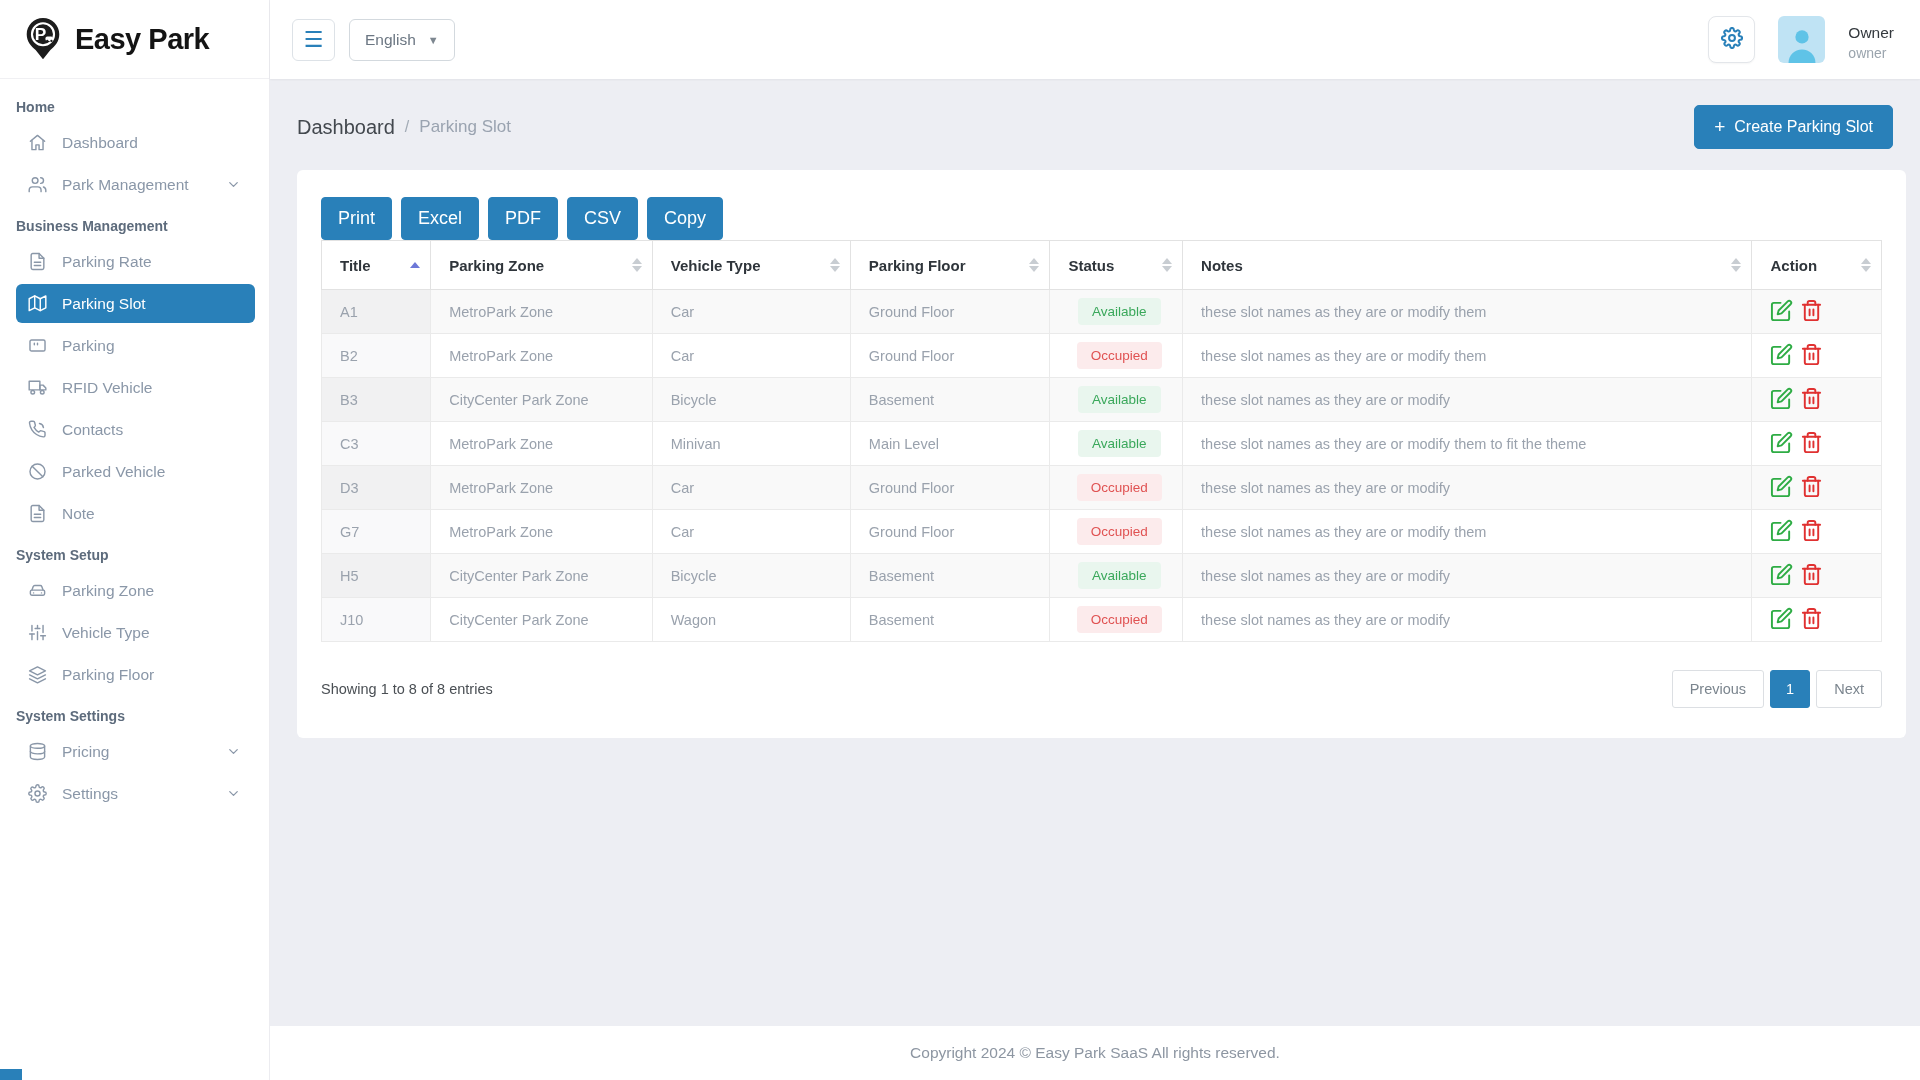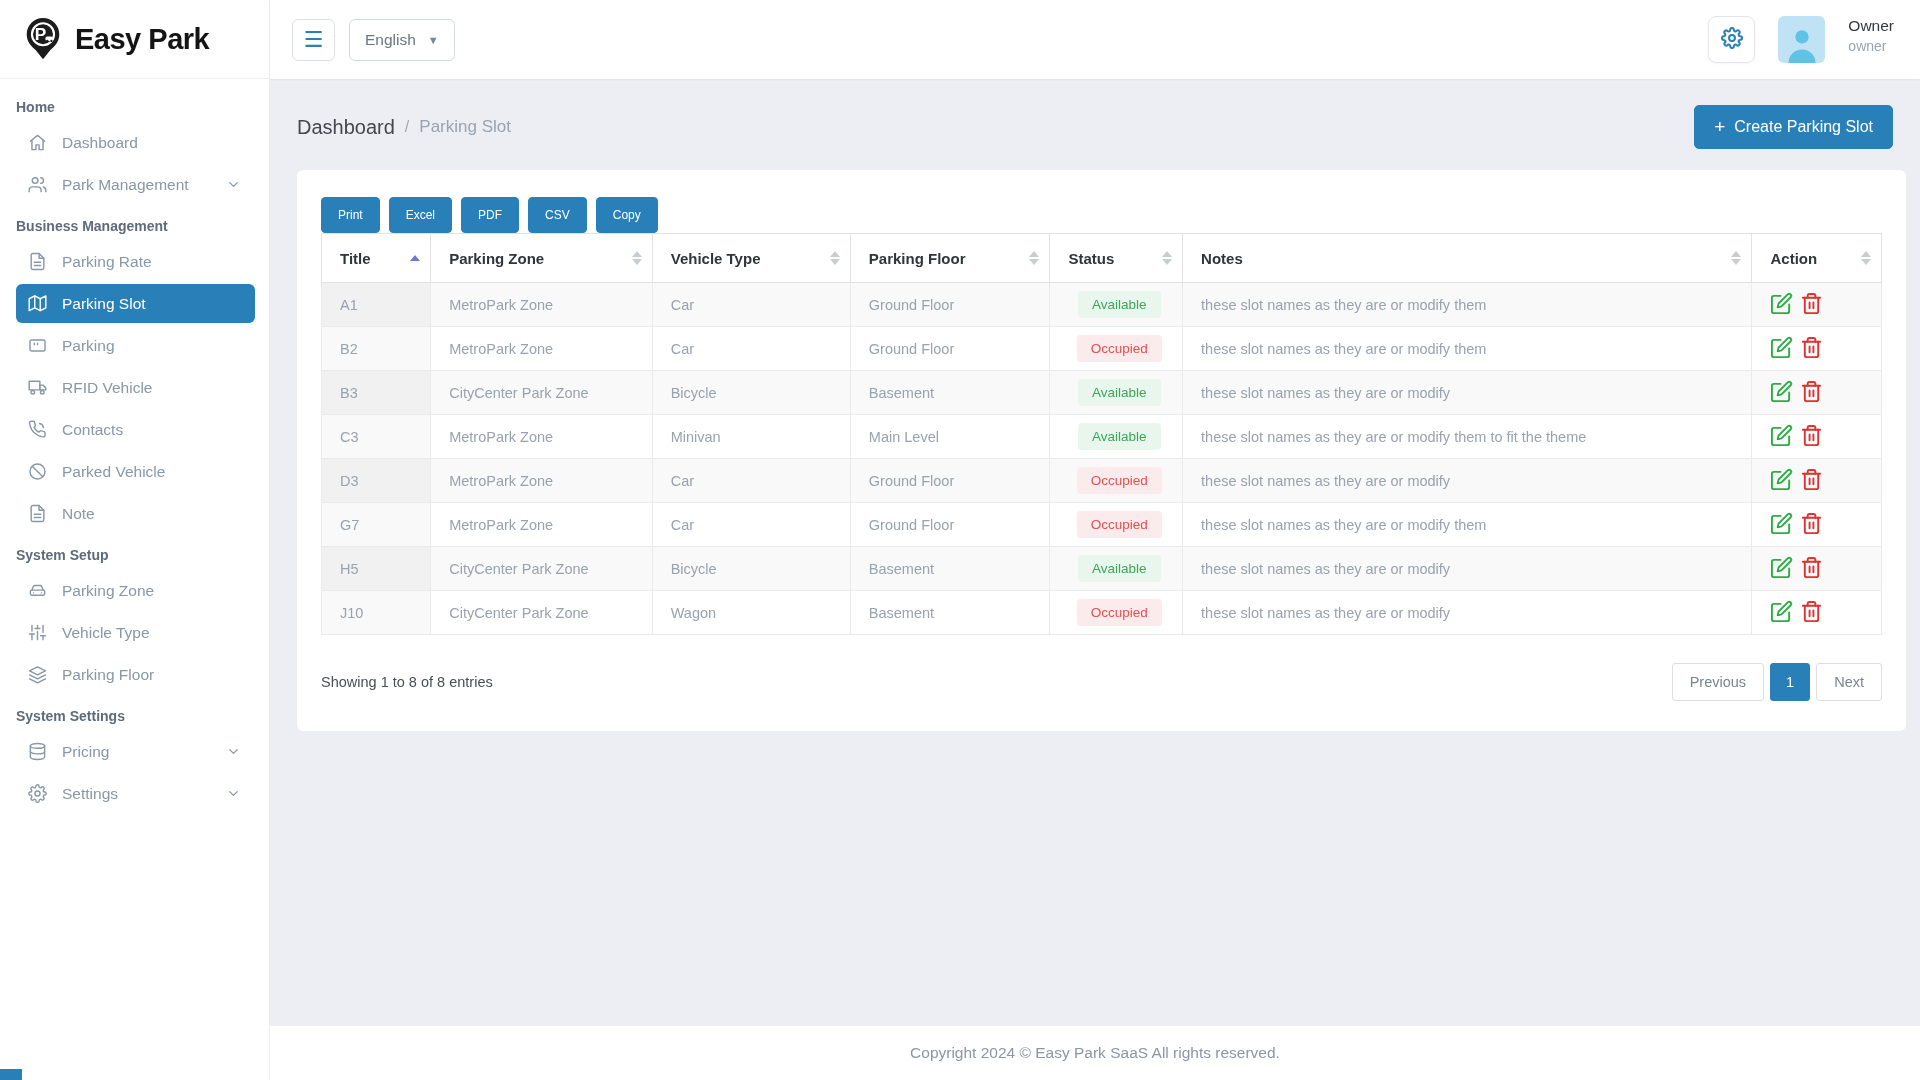--- a/index.html
+++ b/index.html
@@ -26,41 +26,41 @@
   .nav-icon svg{width:19px;height:19px;display:block;}
   .nav-chevron{margin-left:auto;display:flex;align-items:center;}
   .nav-chevron svg{width:15px;height:15px;}
 
   
   .main{flex:1;display:flex;flex-direction:column;min-width:0;}
   .topbar{height:79px;background:#fff;display:flex;align-items:center;gap:14px;padding:0 26px 0 22px;box-shadow:0 1px 2px rgba(0,0,0,0.05);flex-shrink:0;}
   .hamburger-btn{width:43px;height:42px;border:1px solid #dde2e7;border-radius:6px;background:#fff;color:var(--primary);display:flex;align-items:center;justify-content:center;cursor:pointer;font-size:22px;}
   .lang-select{height:42px;border:1px solid #d3d9de;border-radius:6px;padding:0 15px;color:#6b7682;font-size:15.5px;display:flex;align-items:center;gap:12px;background:#fff;cursor:pointer;}
   .lang-caret{font-size:11px;color:#7d8790;}
-  .topbar-right{margin-left:auto;display:flex;align-items:flex-start;gap:23px;}
+  .topbar-right{margin-left:auto;display:flex;align-items:flex-end;gap:23px;}
   .gear-btn{width:47px;height:47px;border:1px solid #e3e6ea;border-radius:8px;background:#fff;color:var(--primary);display:flex;align-items:center;justify-content:center;cursor:pointer;box-shadow:0 1px 2px rgba(0,0,0,0.04);}
   .gear-btn svg{width:22px;height:22px;}
   .avatar{width:47px;height:47px;border-radius:6px;background:#bfe3f4;display:flex;align-items:flex-end;justify-content:center;overflow:hidden;cursor:pointer;}
   .avatar svg{width:38px;height:38px;display:block;}
   .user-block{line-height:1.35;}
   .user-name{font-size:15.5px;color:#34393e;}
   .user-role{font-size:14px;color:#9aa4ad;}
 
   .content{flex:1;}
   .breadcrumb-row{display:flex;align-items:center;padding:26px 27px 0 27px;}
   .breadcrumb{display:flex;align-items:center;gap:10px;}
   .crumb-primary{font-size:20px;color:#43484e;}
   .crumb-sep{font-size:16px;color:#a2abb5;}
   .crumb-current{font-size:17px;color:#9aa3b0;}
   .create-btn{margin-left:auto;background:var(--primary);border:1px solid var(--primary);color:#fff;border-radius:5px;height:44px;padding:0 19px;font-size:16px;display:flex;align-items:center;gap:9px;cursor:pointer;}
   .plus-icon{font-size:19px;font-weight:300;}
 
   .card{background:#fff;border-radius:6px;margin:21px 14px 0 27px;padding:27px 24px 30px 24px;}
   .card-toolbar{display:flex;align-items:center;}
-  .export-btn{background:var(--primary);border:1px solid var(--primary);color:#fff;font-size:12px;padding:10px 16px;border-radius:4px;margin-right:9px;cursor:pointer;}
+  .export-btn{background:var(--primary);border:1px solid var(--primary);color:#fff;font-size:18px;padding:10px 16px;border-radius:4px;margin-right:9px;cursor:pointer;}
   .search-wrap{margin-left:auto;display:flex;align-items:center;gap:8px;font-size:16px;color:#4f5b66;}
   .search-input{width:192px;height:34px;border:1px solid #cfcfcf;border-radius:4px;padding:0 8px;font-size:14px;font-family:"Liberation Sans",sans-serif;}
 
   table{width:100%;border-collapse:collapse;}
   th{border:1px solid #e2e2e2;padding:0 12px 0 18px;height:49px;text-align:left;font-size:15px;color:#2f353b;position:relative;font-weight:bold;}
   td{border:1px solid #eaeaea;padding:0 12px 0 18px;height:44px;color:var(--cell-text);font-size:14.5px;}
   tbody tr:nth-child(odd) td{background:#f9f9f9;}
   tbody tr:nth-child(odd) td.col-title{background:#f1f1f2;}
   tbody tr:nth-child(even) td.col-title{background:#f9f9fa;}
   .sort{position:absolute;right:10px;top:50%;transform:translateY(-50%);display:flex;flex-direction:column;gap:2px;}

